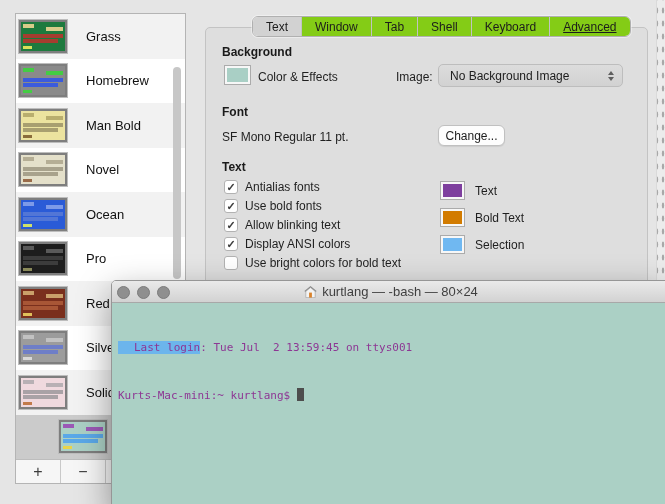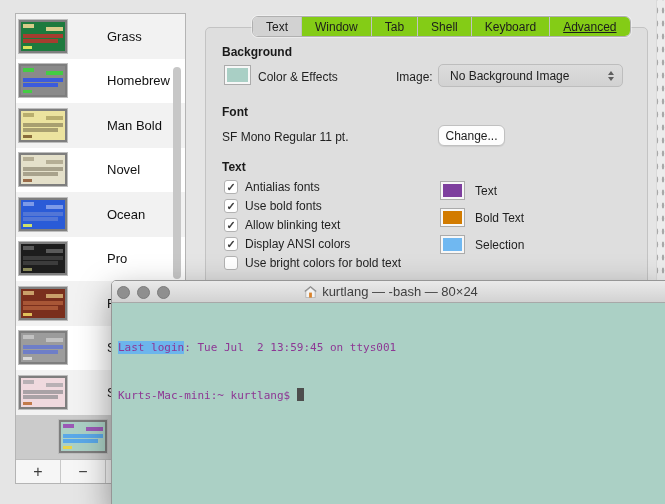--- a/index.html
+++ b/index.html
@@ -12,21 +12,21 @@
     -webkit-font-smoothing:antialiased;
   }
 
   
   .profiles-box{
     position:absolute; left:15px; top:13px; width:171px; height:471px;
     background:#ffffff; border:1px solid #b4b4b4;
     display:flex; flex-direction:column;
   }
   .rows{ flex:1; display:flex; flex-direction:column; overflow:hidden; }
-  .row{ flex:1; display:flex; align-items:center; padding-left:3px; background:#fff;gap:21px; }
+  .row{ flex:1; display:flex; align-items:center; padding-left:3px; background:#fff; }
   .row.stripe{ background:#f2f2f2; }
   .row.selected{ background:#cbcbcb;padding-left:43px; }
   .row-label{ margin-left:19px; font-size:13px; color:#111; white-space:nowrap; }
   .thumb{
     width:48px; height:33px; flex:0 0 auto;
     border:2px solid #7e7e7e; outline:1px solid #bdbdbd;
     background:var(--tbg,#888); position:relative;
   }
   .thumb i{ position:absolute; display:block; }
   .t-h1{ left:2px; top:2px; width:11px; height:4px; background:var(--th); }
@@ -353,18 +353,18 @@
     <div class="win-title">
       <svg width="13" height="12" viewBox="0 0 13 12">
         <path d="M6.5 0 L12.6 5 L11.6 6 L6.5 1.8 L1.4 6 L0.4 5 Z" fill="#8b8b8b"></path>
         <path d="M1.8 5.4 L6.5 1.6 L11.2 5.4 L11.2 11.6 L1.8 11.6 Z" fill="#f3f3f3" stroke="#9a9a9a" stroke-width="0.6"></path>
         <rect x="5.1" y="6.6" width="2.8" height="5" fill="#d9822b"></rect>
       </svg>
       <span>kurtlang — -bash — 80×24</span>
     </div>
   </div>
   <div class="term-body" style="background: rgb(171, 208, 197); color: rgb(141, 55, 148);">
-    <div><span class="sel" style="background: rgb(108, 181, 236);">Last login</span><span>: Tue Jul  2 13:59:45 on ttys001</span></div>
+    <div><span class="sel" style="background: rgb(108, 181, 236); padding-left: 16px;">Last login</span><span>: Tue Jul  2 13:59:45 on ttys001</span></div>
     <div><span>Kurts-Mac-mini:~ kurtlang$</span><span class="cursor" style="background: rgb(77, 77, 77);"></span></div>
   </div>
 </div>
 
 <div class="edge-strip"></div>
 
 </body></html>

